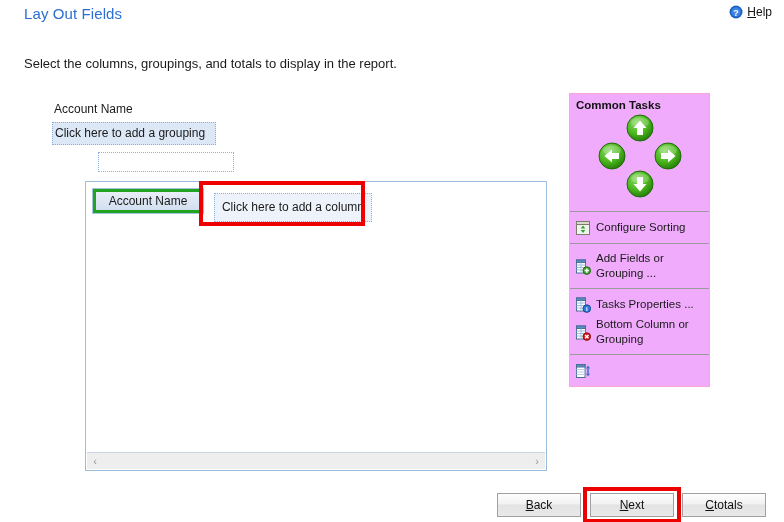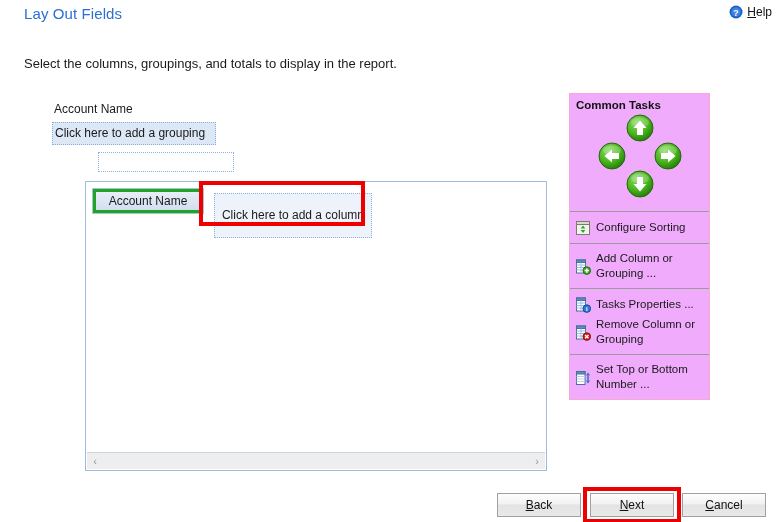--- a/index.html
+++ b/index.html
@@ -130,21 +130,21 @@
     margin-left: 11px;
     margin-top: 4px;
     width: 152px;
     height: 19px;
     line-height: 19px;
     text-align: center;
     font-size: 12px;
     color: #1a1a1a;
     background: #eef3fb;
     border: 1px dotted #8ab0de;
-    padding: 12px 2px;
+    padding: 4px 2px;
     cursor: pointer;
   }
   
   #add-column-highlight {
     position: absolute;
     left: 199px;
     top: 181px;
     width: 166px;
     height: 45px;
     border: 4px solid #ee0000;
@@ -368,21 +368,21 @@
           <rect x="1.5" y="1" width="9" height="13" fill="#ffffff" stroke="#4a6e96"></rect>
           <rect x="1.5" y="1" width="9" height="2.5" fill="#5b8fc9" stroke="#4a6e96"></rect>
           <line x1="1.5" y1="6" x2="10.5" y2="6" stroke="#9dbbdd"></line>
           <line x1="1.5" y1="8.5" x2="10.5" y2="8.5" stroke="#9dbbdd"></line>
           <line x1="1.5" y1="11" x2="10.5" y2="11" stroke="#9dbbdd"></line>
           <line x1="6" y1="3.5" x2="6" y2="14" stroke="#9dbbdd"></line>
           <circle cx="11.8" cy="11.6" r="3.8" fill="#3aa82a" stroke="#1f6b12"></circle>
           <path d="M11.8 9.4 v4.4 M9.6 11.6 h4.4" stroke="#ffffff" stroke-width="1.5"></path>
         </svg>
       </span>
-      <span class="task-label">Add Column or Grouping ...</span>
+      <span class="task-label">Add Fields or Grouping ...</span>
     </div>
   </div>
 
   <div class="task-section">
     <div class="task-item">
       <span class="task-icon">
         <svg width="16" height="16" viewBox="0 0 16 16">
           <rect x="1.5" y="1" width="9" height="13" fill="#ffffff" stroke="#4a6e96"></rect>
           <rect x="1.5" y="1" width="9" height="2.5" fill="#5b8fc9" stroke="#4a6e96"></rect>
           <line x1="1.5" y1="6" x2="10.5" y2="6" stroke="#9dbbdd"></line>
@@ -401,41 +401,40 @@
           <rect x="1.5" y="1" width="9" height="13" fill="#ffffff" stroke="#4a6e96"></rect>
           <rect x="1.5" y="1" width="9" height="2.5" fill="#5b8fc9" stroke="#4a6e96"></rect>
           <line x1="1.5" y1="6" x2="10.5" y2="6" stroke="#9dbbdd"></line>
           <line x1="1.5" y1="8.5" x2="10.5" y2="8.5" stroke="#9dbbdd"></line>
           <line x1="1.5" y1="11" x2="10.5" y2="11" stroke="#9dbbdd"></line>
           <line x1="6" y1="3.5" x2="6" y2="14" stroke="#9dbbdd"></line>
           <circle cx="11.8" cy="11.6" r="3.8" fill="#d42020" stroke="#8a1010"></circle>
           <path d="M10.1 9.9 l3.4 3.4 M13.5 9.9 l-3.4 3.4" stroke="#ffffff" stroke-width="1.4"></path>
         </svg>
       </span>
-      <span class="task-label">Remove Column or Grouping</span>
+      <span class="task-label">Bottom Column or Grouping</span>
     </div>
   </div>
 
   <div class="task-section">
     <div class="task-item">
       <span class="task-icon">
         <svg width="16" height="16" viewBox="0 0 16 16">
           <rect x="1.5" y="1.5" width="8.5" height="13" fill="#ffffff" stroke="#4a6e96"></rect>
           <rect x="1.5" y="1.5" width="8.5" height="2.5" fill="#5b8fc9" stroke="#4a6e96"></rect>
           <line x1="1.5" y1="6.5" x2="10" y2="6.5" stroke="#b9cfe8"></line>
           <line x1="1.5" y1="9" x2="10" y2="9" stroke="#b9cfe8"></line>
           <line x1="1.5" y1="11.5" x2="10" y2="11.5" stroke="#b9cfe8"></line>
           <path d="M13 2.5 L15 5.5 L11 5.5 Z" fill="#2e6fc4"></path>
           <line x1="13" y1="5.5" x2="13" y2="10.5" stroke="#2e6fc4" stroke-width="1.4"></line>
           <path d="M13 13.5 L11 10.5 L15 10.5 Z" fill="#2e6fc4"></path>
         </svg>
       </span>
-      <span class="task-label">Set Top or Bottom Number ...</span>
     </div>
   </div>
 </div>
 
 <div id="footer-buttons">
   <div class="dlg-button" id="btn-back"><span class="akey">B</span><span>ack</span></div>
   <div class="dlg-button" id="btn-next"><span class="akey">N</span><span>ext</span></div>
-  <div class="dlg-button" id="btn-cancel"><span class="akey">C</span><span>ancel</span></div>
+  <div class="dlg-button" id="btn-cancel"><span class="akey">C</span><span>totals</span></div>
   <div id="next-highlight"></div>
 </div>
 
 </body></html>

